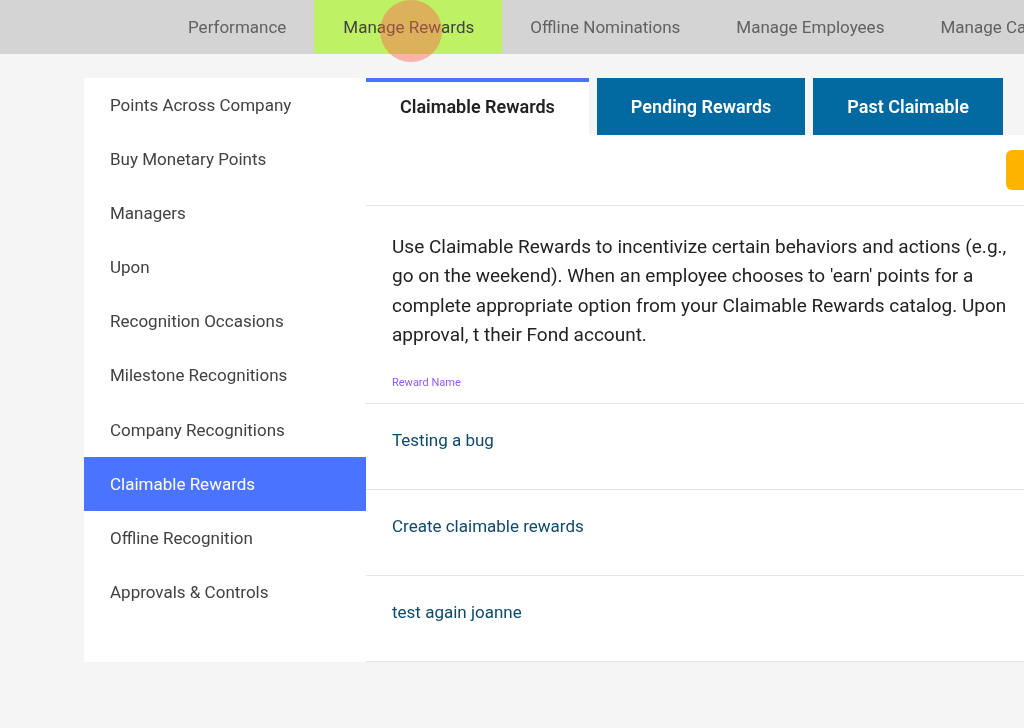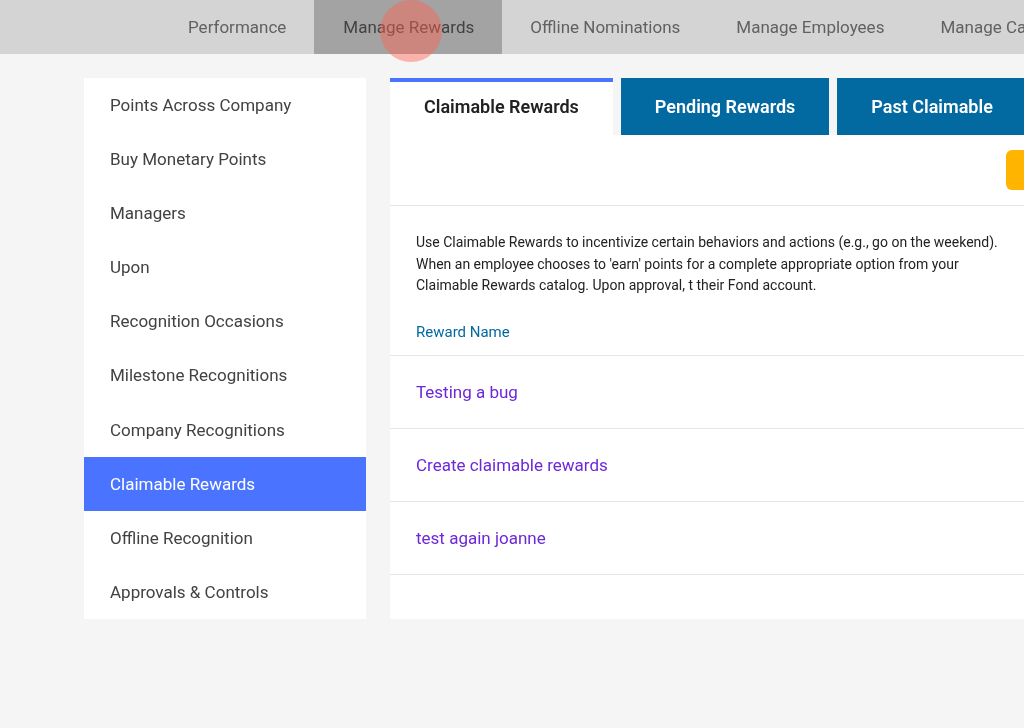--- a/index.html
+++ b/index.html
@@ -25,39 +25,38 @@
     .topnav-item {
       padding: 0 28px;
       display: flex;
       align-items: center;
       color: #616161;
       font-size: 17px;
       cursor: pointer;
       white-space: nowrap;
     }
     .topnav-item.active {
-      background: #a3a3a3;
+      background: #bef264;
       color: #424242;
       padding-left: 29px;
     }
     .highlight-circle {
       position: absolute;
       top: 0px;
       left: 380px;
       width: 62px;
       height: 62px;
       border-radius: 50%;
       background: rgba(255, 100, 80, 0.45);
       z-index: 100;
       pointer-events: none;
     }
     .content-wrap {
       display: flex;
       padding: 24px 0 0 84px;
-      gap: 24px;
     }
     .sidebar {
       width: 282px;
       background: #ffffff;
       display: flex;
       flex-direction: column;
       flex-shrink: 0;
     }
     .sidebar-item {
       padding: 16px 26px;
@@ -112,37 +111,37 @@
       width: 18px;
       height: 40px;
       border-radius: 6px 0 0 6px;
       margin-right: 0;
     }
     .divider {
       border-top: 1px solid #e6e6e6;
     }
     .description {
       padding: 26px 12px 26px 26px;
-      font-size: 14px;
+      font-size: 19px;
       line-height: 1.55;
       color: #222;
     }
     .table-header {
       padding: 0 0 14px 26px;
-      font-size: 15px;
-      color: #0369a1;
+      font-size: 11px;
+      color: #8b5cf6;
       font-weight: 400;
     }
     .table-header-row {
       border-bottom: 1px solid #e6e6e6;
     }
     .row {
-      padding: 26px 0 26px 26px;
+      padding: 26px 0 39px 26px;
       font-size: 17px;
-      color: #6d28d9;
+      color: #0c4a6e;
       border-bottom: 1px solid #e6e6e6;
     }
   </style>
 </head>
 <body>
 
 <div class="highlight-circle"></div>
 
 <div class="topnav">
   <div class="topnav-item">Performance</div>

